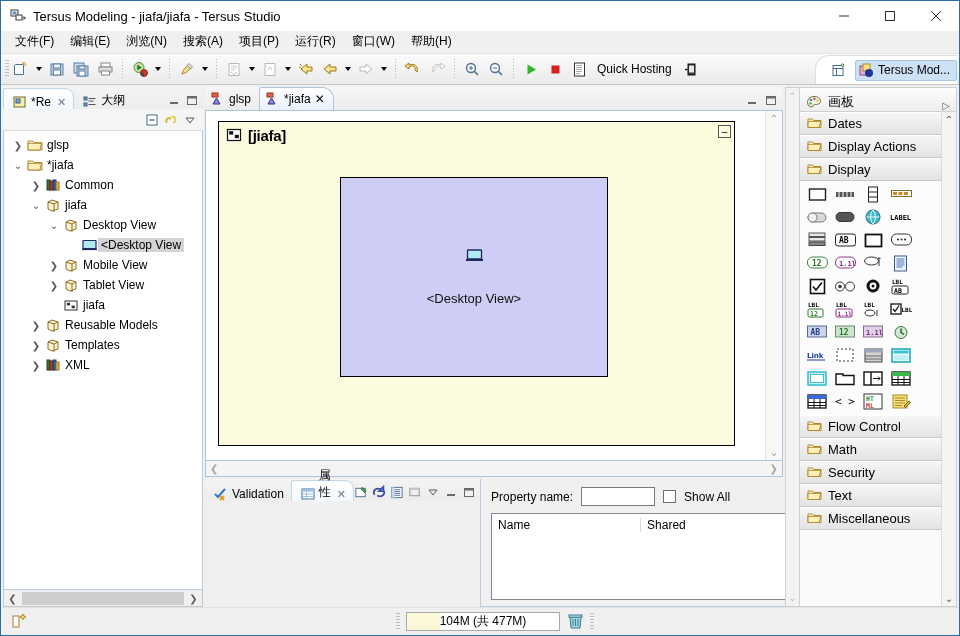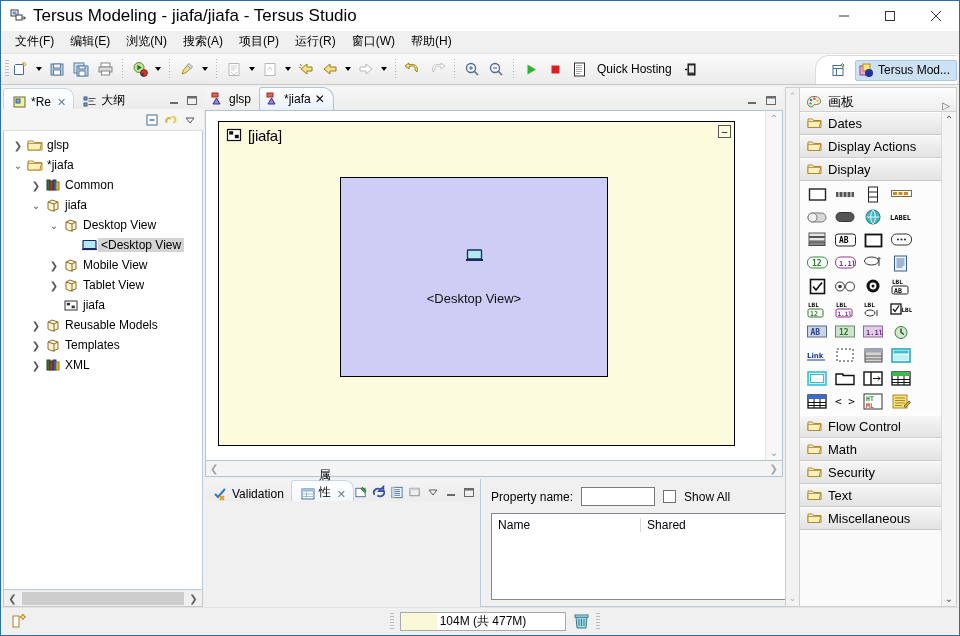--- a/index.html
+++ b/index.html
@@ -25,21 +25,21 @@
   .titlebar {
     height: 30px; background: #ffffff;
     display: flex; align-items: center;
     flex: 0 0 30px;
     position: relative;
   }
   .title-icon {
     width: 16px; height: 16px; margin-left: 9px; margin-right: 7px;
     position: relative; flex: 0 0 16px;
   }
-  .title-text { font-size: 17px; color: #000; white-space: nowrap; }
+  .title-text { font-size: 13px; color: #000; white-space: nowrap; }
   .win-ctrl-group { position: absolute; right: 0; top: 0; display: flex; height: 30px; }
   .win-ctrl {
     width: 46px; height: 30px; display: flex; align-items: center; justify-content: center;
     color: #333;
   }
   .win-ctrl svg { display: block; }
 
   
   .menubar {
     height: 22px; flex: 0 0 22px;
@@ -145,21 +145,21 @@
   }
   .etabrow-right { margin-left: auto; display: flex; align-items: center; gap: 5px; padding: 0 5px 3px 0; }
 
   .canvas-wrap { flex: 1 1 auto; display: flex; min-height: 0; background: #fff; border: 1px solid #b0c4d8; border-top: none; }
   .canvas-outer { flex: 1 1 auto; position: relative; overflow: hidden; background: #ffffff; padding: 6px; }
   .diagram {
     position: absolute; left: 12px; top: 10px; right: 30px; bottom: 14px;
     background: #fcfbdd; border: 1px solid #000;
   }
   .diagram-title { position: absolute; left: 7px; top: 5px; display: flex; align-items: center; gap: 5px; }
-  .diagram-title .dt-text { font-size: 15px; font-weight: normal; letter-spacing: -0.3px; }
+  .diagram-title .dt-text { font-size: 15px; font-weight: bold; letter-spacing: -0.3px; }
   .collapse-box {
     position: absolute; right: 3px; top: 3px; width: 13px; height: 13px;
     border: 1px solid #555; background: #fcfbdd;
     display: flex; align-items: center; justify-content: center; font-size: 10px; line-height: 1;
   }
   .node {
     position: absolute; background: #cdcdf5; border: 1px solid #000;
     display: flex; flex-direction: column; align-items: center; justify-content: center;
   }
   .node .nicon { margin-bottom: 28px; }
@@ -220,21 +220,21 @@
     height: 28px; flex: 0 0 28px; background: #f0f0f0;
     display: flex; align-items: center; padding: 0 6px; gap: 8px;
     border-top: 1px solid #e2e2e2;
   }
   .status-left { width: 22px; display: flex; align-items: center; justify-content: center; }
   .heap {
     margin-left: auto; margin-right: auto;
     display: flex; align-items: center; gap: 6px;
   }
   .heap-bar {
-    width: 166px; height: 19px; border: 1px solid #a9a9a9; background: #ffffff;
+    width: 154px; height: 19px; border: 1px solid #a9a9a9; background: #ffffff;
     position: relative; display: flex; align-items: center; justify-content: center;
   }
   .heap-fill { position: absolute; left: 0; top: 0; bottom: 0; width: 22%; background: #fbf8d8; }
   .heap-text { position: relative; font-size: 12px; }
   .heap-trash { width: 18px; display: flex; align-items: center; justify-content: center; }
   .status-spacer { flex: 1 1 auto; }
 
   .dotted-grip { width: 4px; height: 18px;
     background: repeating-linear-gradient(to bottom,#bdbdbd 0,#bdbdbd 1px,transparent 1px,transparent 3px); }
 </style>

